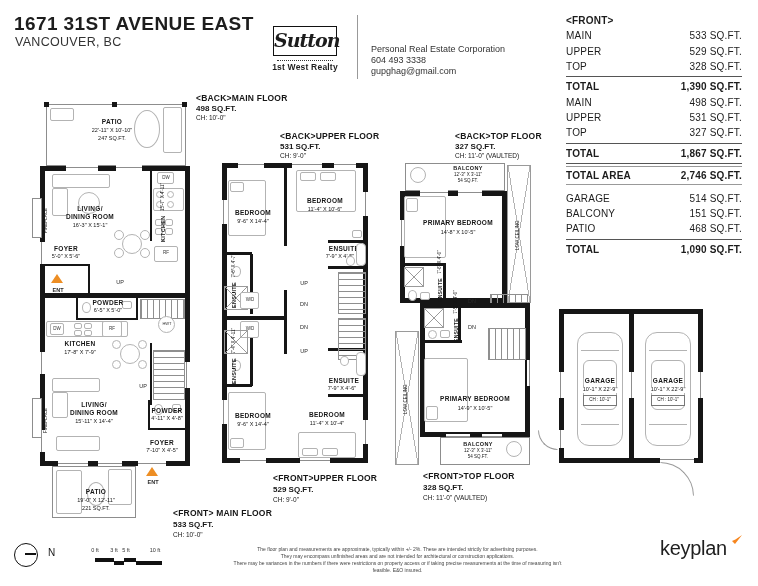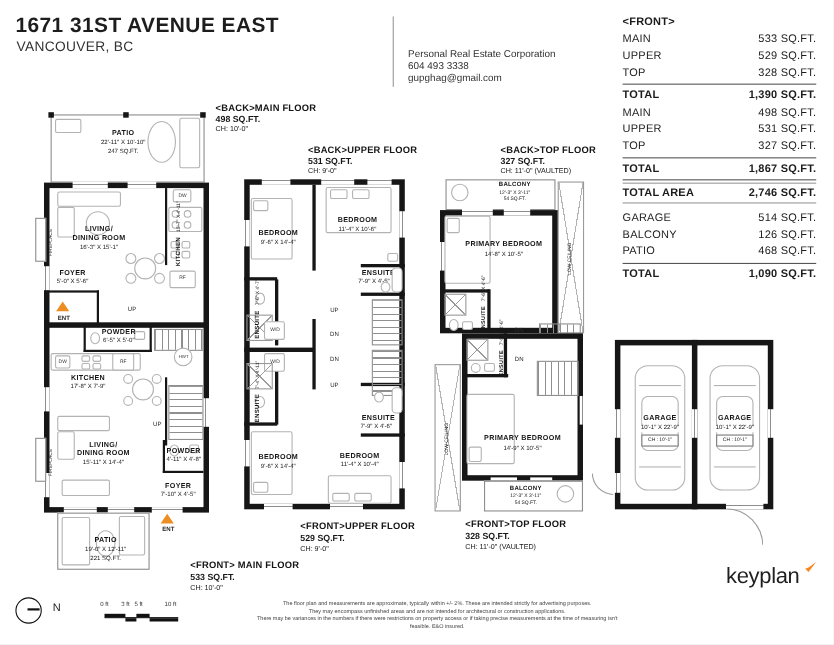--- a/index.html
+++ b/index.html
@@ -50,20 +50,27 @@
   .aline2{border-top:1px solid #999;margin:1px 0}
 </style>
 </head>
 <body>
 
 <div class="page">
 
   <div class="tl addr" style="left:14px;top:14px">1671 31ST AVENUE EAST</div>
   <div class="tl city" style="left:15px;top:36px">VANCOUVER, BC</div>
 
+  <div class="abs" style="left:268px;top:26px;width:74px;text-align:center">
+    <div style="border:1.5px solid #111;height:28px;margin:0 5px;overflow:visible">
+      <span class="sutton-script">Sutton</span>
+    </div>
+    <div style="height:4px;border-bottom:1px dotted #333;margin:0 9px"></div>
+    <div class="sutton-sub" style="margin-top:1px">1st West Realty</div>
+  </div>
 
   <div class="abs" style="left:357px;top:15px;width:1px;height:64px;background:#999"></div>
 
   <div class="tl contact" style="left:371px;top:44px">Personal Real Estate Corporation</div>
   <div class="tl contact" style="left:371px;top:55px">604 493 3338</div>
   <div class="tl contact" style="left:371px;top:66px">gupghag@gmail.com</div>
 
   <div class="atable">
     <div class="arow ahdr">
         <span>&lt;FRONT&gt;</span>
@@ -108,21 +115,21 @@
         <span>TOTAL AREA</span>
         <span class="v">2,746 SQ.FT.</span>
       </div>
     <div class="aline2"></div>
     <div class="arow" style="margin-top:5px">
         <span>GARAGE</span>
         <span class="v">514 SQ.FT.</span>
       </div>
     <div class="arow">
         <span>BALCONY</span>
-        <span class="v">126 SQ.FT.</span>
+        <span class="v">151 SQ.FT.</span>
       </div>
     <div class="arow">
         <span>PATIO</span>
         <span class="v">468 SQ.FT.</span>
       </div>
     <div class="aline"></div>
     <div class="arow atot">
         <span>TOTAL</span>
         <span class="v">1,090 SQ.FT.</span>
       </div>
@@ -459,20 +466,20 @@
     <div class="abs" style="left:124px;top:558px;width:12px;height:3px;background:#111"></div>
     <div class="abs" style="left:136px;top:562px;width:26px;height:3px;background:#111"></div>
   </div>
 
   <div class="abs" style="left:225px;top:546px;width:345px;text-align:center;font-size:5px;line-height:7px;color:#444">
     <div>The floor plan and measurements are approximate, typically within +/- 2%. These are intended strictly for advertising purposes.</div>
     <div>They may encompass unfinished areas and are not intended for architectural or construction applications.</div>
     <div>There may be variances in the numbers if there were restrictions on property access or if taking precise measurements at the time of measuring isn't feasible. E&amp;O insured.</div>
   </div>
 
-  <div class="abs" style="left:660px;top:513px">
+  <div class="abs" style="left:660px;top:537px">
     <span style="font-size:20px;color:#1f1f1f;letter-spacing:-.3px">keyplan</span>
     <svg width="10" height="10" style="position:absolute;left:72px;top:-2px" viewBox="0 0 10 10">
       <path d="M0,6 L3,9 L10,0 L3.4,4.6 Z" fill="#F6861F"></path>
     </svg>
   </div>
 
 </div>
 
 </body></html>

